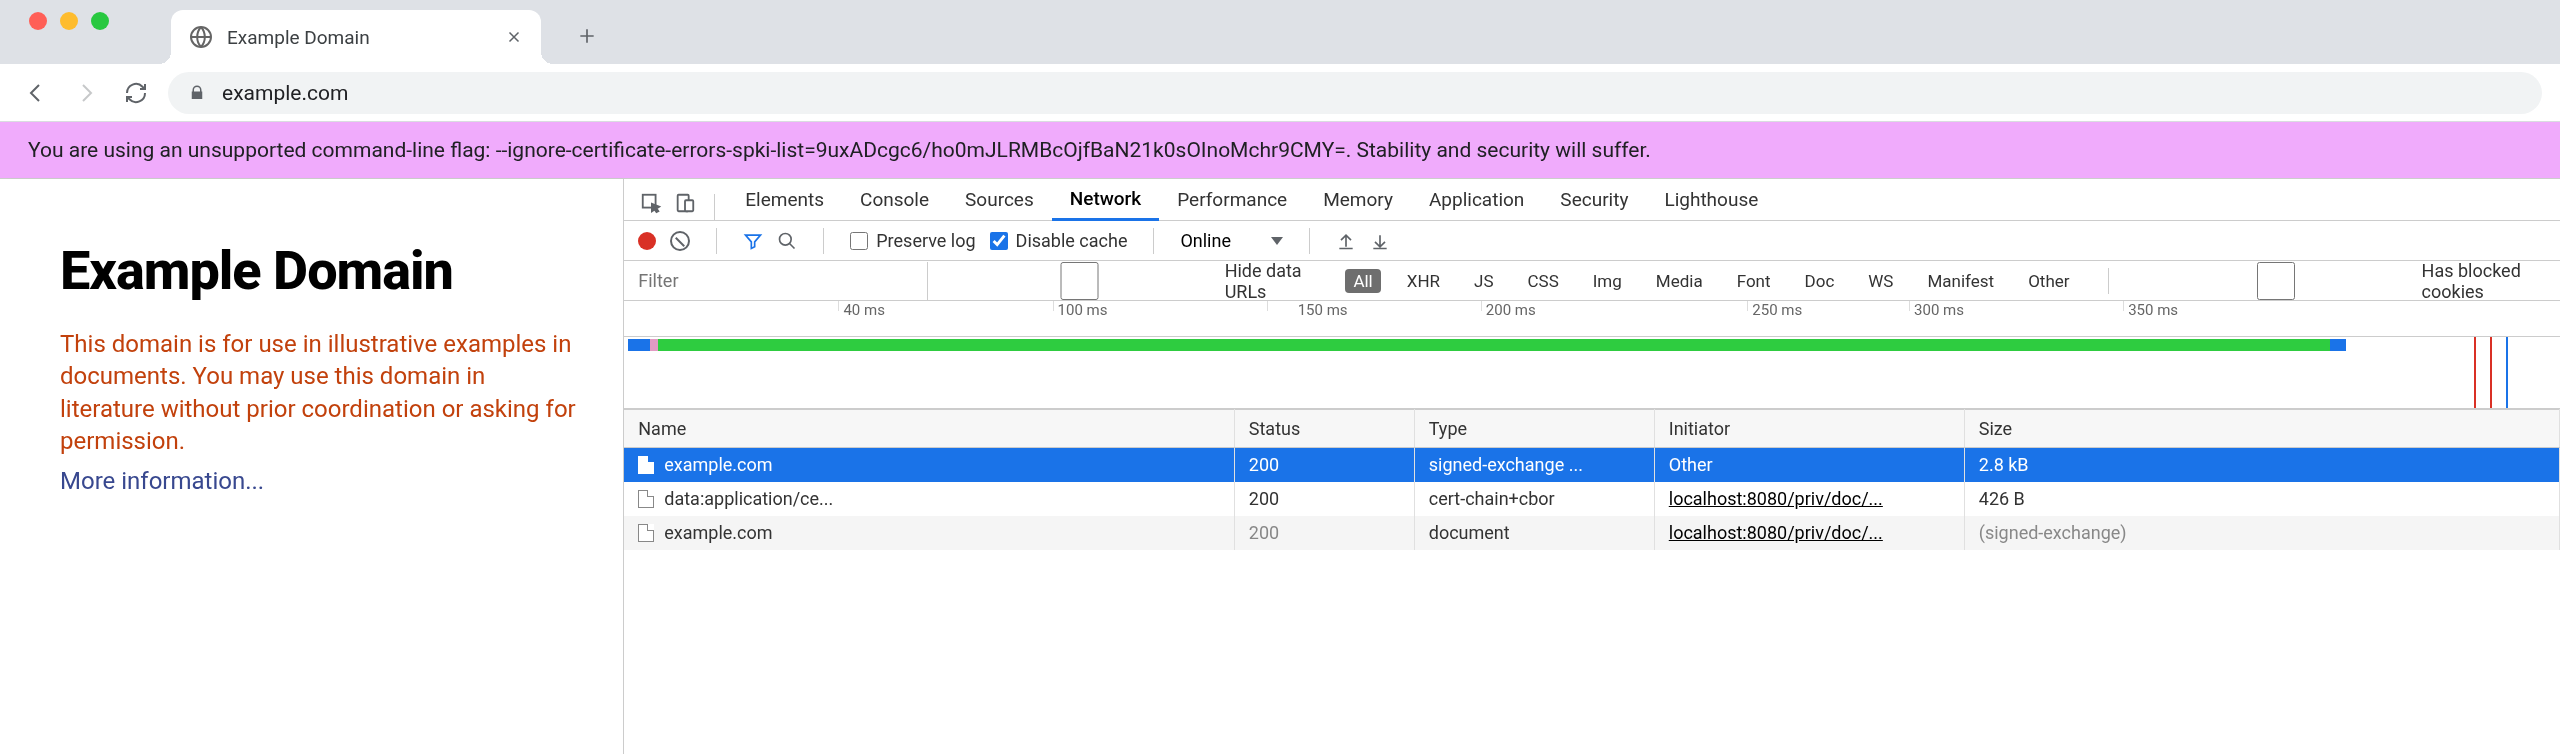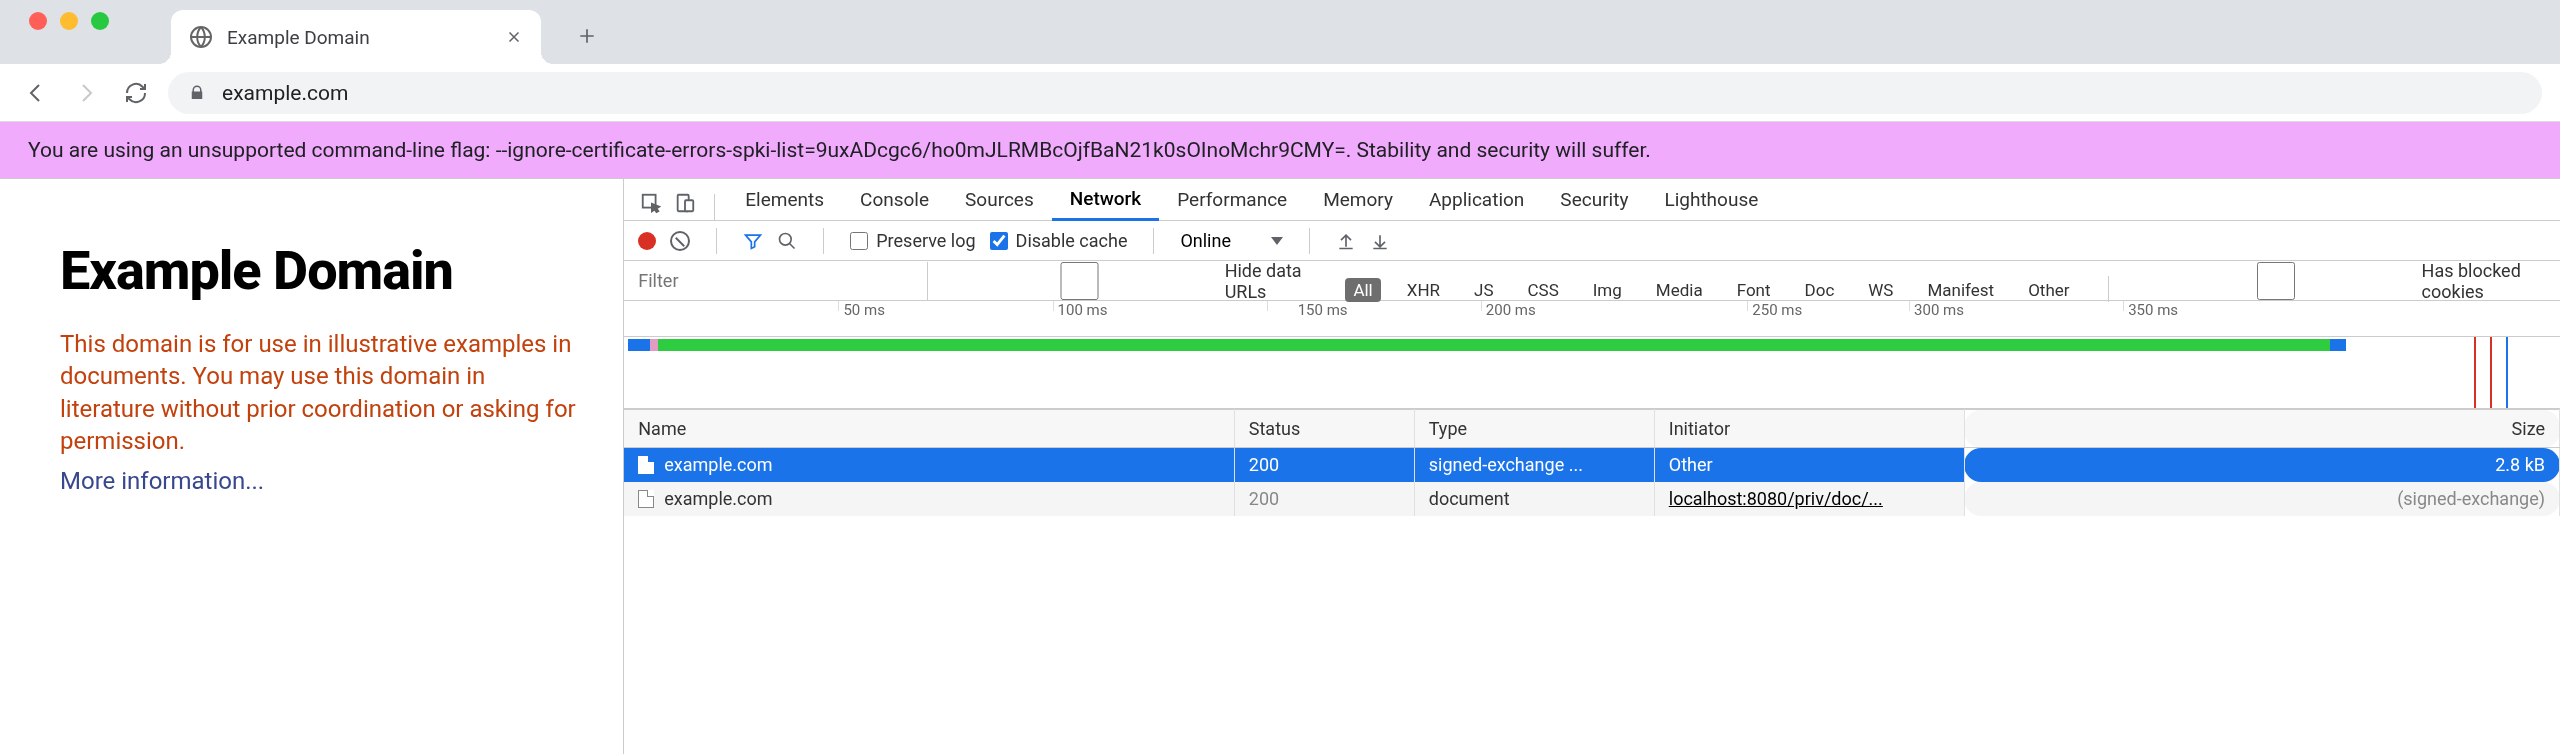--- a/index.html
+++ b/index.html
@@ -60,41 +60,41 @@
 .search-icon { color: #5f6368; }
 .chk { display: inline-flex; align-items: center; gap: 8px; font-size: 18px; }
 .chk input { width: 18px; height: 18px; accent-color: #1a73e8; }
 .select-ish { display: inline-flex; align-items: center; gap: 40px; font-size: 18px; color: #000; }
 .triangle-down { width: 0; height: 0; border-left: 6px solid transparent; border-right: 6px solid transparent; border-top: 8px solid #5f6368; }
 
 .dt-filterrow { height: 40px; display: flex; align-items: center; border-bottom: 1px solid #ccc; }
 .dt-filterrow input { height: 38px; width: 330px; border: none; border-right: 1px solid #ccc; padding: 0 14px; font-size: 18px; background: transparent; }
 .pill { padding: 2px 8px; border-radius: 4px; font-size: 17px; color: #333; }
 .pill.active { background: #6e6e6e; color: #fff; }
-.pills { display: flex; align-items: flex-end; gap: 18px; padding-left: 14px; }
+.pills { display: flex; align-items: center; gap: 18px; padding-left: 14px; }
 
 .dt-timeline { height: 36px; border-bottom: 1px solid #ccc; position: relative; display:flex; }
 .dt-timeline .tick { position: absolute; top: 0; font-size: 15px; color: #666; border-left:1px solid #ddd; height:10px; padding-left:4px; }
 .dt-overview { height: 72px; border-bottom: 1px solid #ccc; position: relative; }
 .dt-overview .bar-green { position: absolute; left: 34px; right: 230px; top: 2px; height: 12px; background: #2ecc40; }
 .dt-overview .bar-blue1 { position: absolute; left: 4px; width: 30px; top: 2px; height: 12px; background: #1a73e8; }
 .dt-overview .bar-pink { position: absolute; left: 26px; width: 8px; top: 2px; height: 12px; background: #e29bc3; }
 .dt-overview .bar-blue2 { position: absolute; right: 214px; width: 16px; top: 2px; height: 12px; background: #1a73e8; }
 .dt-overview .vline { position: absolute; top:0; bottom:0; width:2px; }
 .dt-overview .v1 { right: 68px; background:#d93025; }
 .dt-overview .v2 { right: 52px; background:#1a73e8; }
 .dt-overview .v3 { right: 84px; background:#d93025; }
 
 .dt-table { width: 100%; border-collapse: collapse; table-layout: fixed; }
 .dt-table th, .dt-table td { text-align: left; padding: 6px 14px; font-size: 18px; border-right: 1px solid #e0e0e0; overflow: hidden; white-space: nowrap; text-overflow: ellipsis; }
 .dt-table th { border-bottom: 1px solid #ccc; border-top: 1px solid #ccc; font-weight: 400; background: #f7f7f7; height: 38px; }
 .dt-table td { height: 34px; }
 .dt-table tr.sel td { background: #1a73e8; color: #fff; }
 .dt-table tr.even td { background: #f5f5f5; }
-.dt-table .size { text-align: right; border-radius: 17px; }
+.dt-table .size { text-align: left; }
 .dt-table .muted { color: #888; }
 .dt-table a.initiator { color: #000; text-decoration: underline; }
 .file-icon { display:inline-block; width:16px; height:18px; border:1px solid #888; margin-right:10px; vertical-align:-3px; position:relative; background:#fff; }
 .file-icon::after { content:""; position:absolute; top:-1px; right:-1px; width:6px; height:6px; background:#fff; border-left:1px solid #888; border-bottom:1px solid #888; }
 tr.sel .file-icon { border-color:#fff; }
 tr.sel .file-icon::after { background:#1a73e8; border-color:#fff; }
 .col-name{width:610px}.col-status{width:180px}.col-type{width:240px}.col-initiator{width:310px}.col-size{}
 </style>
 </head>
 <body>
@@ -220,21 +220,21 @@
         <span id="pills-container" style="display: contents;"><span class="pill active">All</span><span class="pill">XHR</span><span class="pill">JS</span><span class="pill">CSS</span><span class="pill">Img</span><span class="pill">Media</span><span class="pill">Font</span><span class="pill">Doc</span><span class="pill">WS</span><span class="pill">Manifest</span><span class="pill">Other</span></span>
         <div class="dt-sep"></div>
         <label class="chk">
             <input type="checkbox" style="">
             <span>Has blocked cookies</span>
           </label>
       </div>
     </div>
 
     <div class="dt-timeline" id="timeline">
-        <span class="tick" style="left: 214.133px;">50 ms</span>
+        <span class="tick" style="left: 214.133px;">40 ms</span>
         <span class="tick" style="left: 428.267px;">100 ms</span>
         <span class="tick" style="left: 642.4px; padding-left: 30px;">150 ms</span>
         <span class="tick" style="left: 856.533px;">200 ms</span>
         <span class="tick" style="left: 1123px;">250 ms</span>
         <span class="tick" style="left: 1284.8px;">300 ms</span>
         <span class="tick" style="left: 1498.93px;">350 ms</span>
       </div>
     <div class="dt-overview">
       <div class="bar-blue1"></div>
       <div class="bar-pink"></div>
@@ -263,20 +263,27 @@
           </tr>
         </thead>
       <tbody id="dt-body">
           <tr class="sel">
             <td><span class="file-icon"></span>example.com</td>
             <td>200</td>
             <td>signed-exchange ...</td>
             <td>Other</td>
             <td class="size">2.8 kB</td>
           </tr>
+          <tr>
+            <td><span class="file-icon"></span>data:application/ce...</td>
+            <td>200</td>
+            <td>cert-chain+cbor</td>
+            <td><a class="initiator">localhost:8080/priv/doc/...</a></td>
+            <td class="size">426 B</td>
+          </tr>
           <tr class="even">
             <td><span class="file-icon"></span>example.com</td>
             <td class="muted">200</td>
             <td>document</td>
             <td><a class="initiator">localhost:8080/priv/doc/...</a></td>
             <td class="size muted">(signed-exchange)</td>
           </tr>
         </tbody>
     </table>
 

